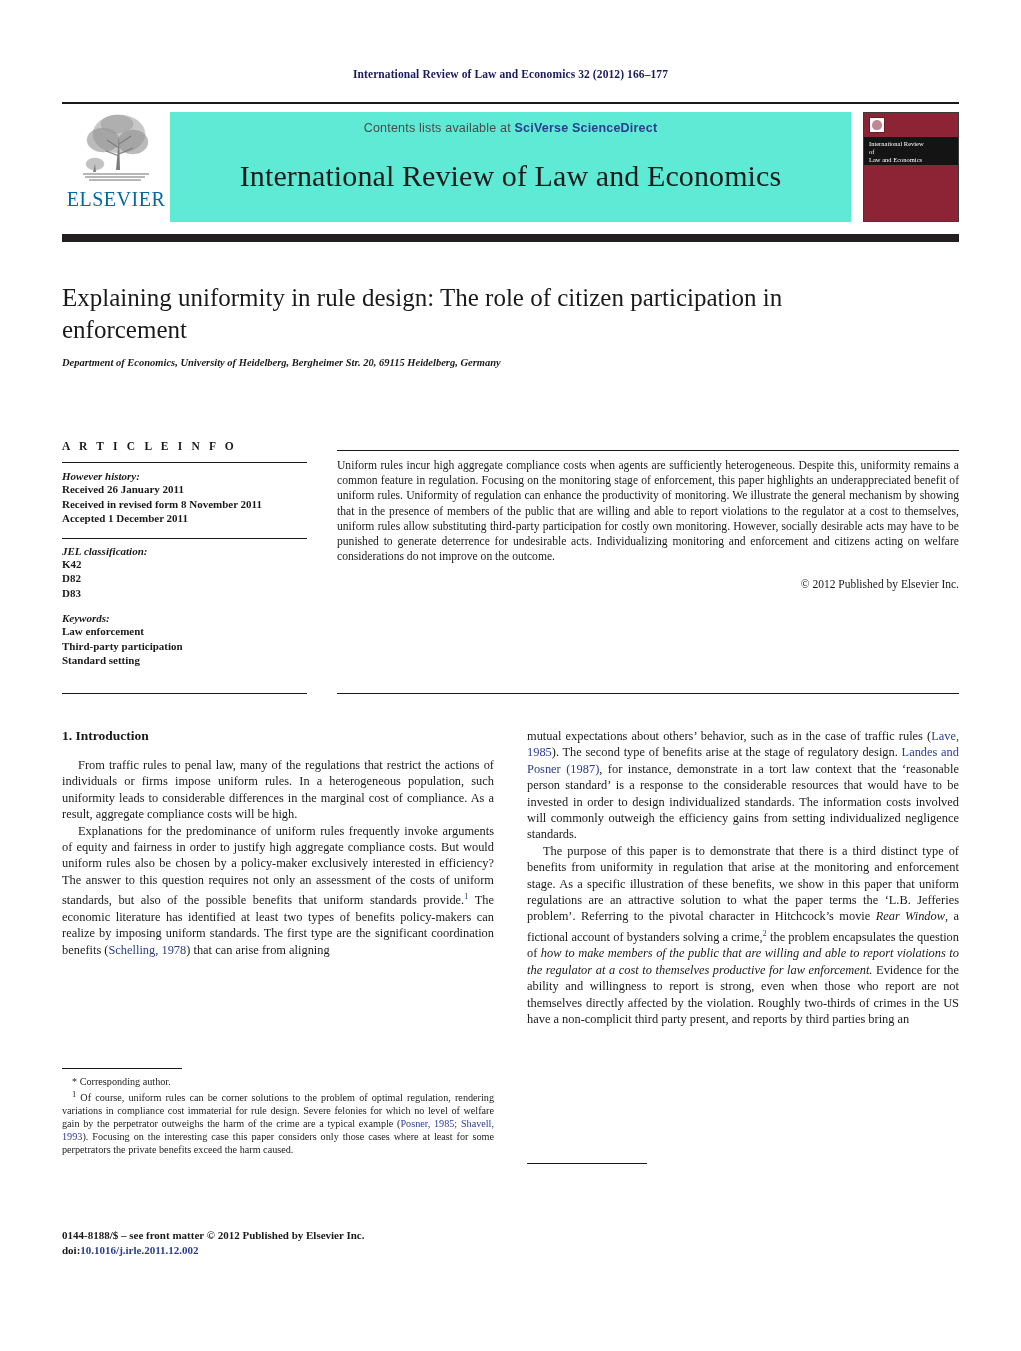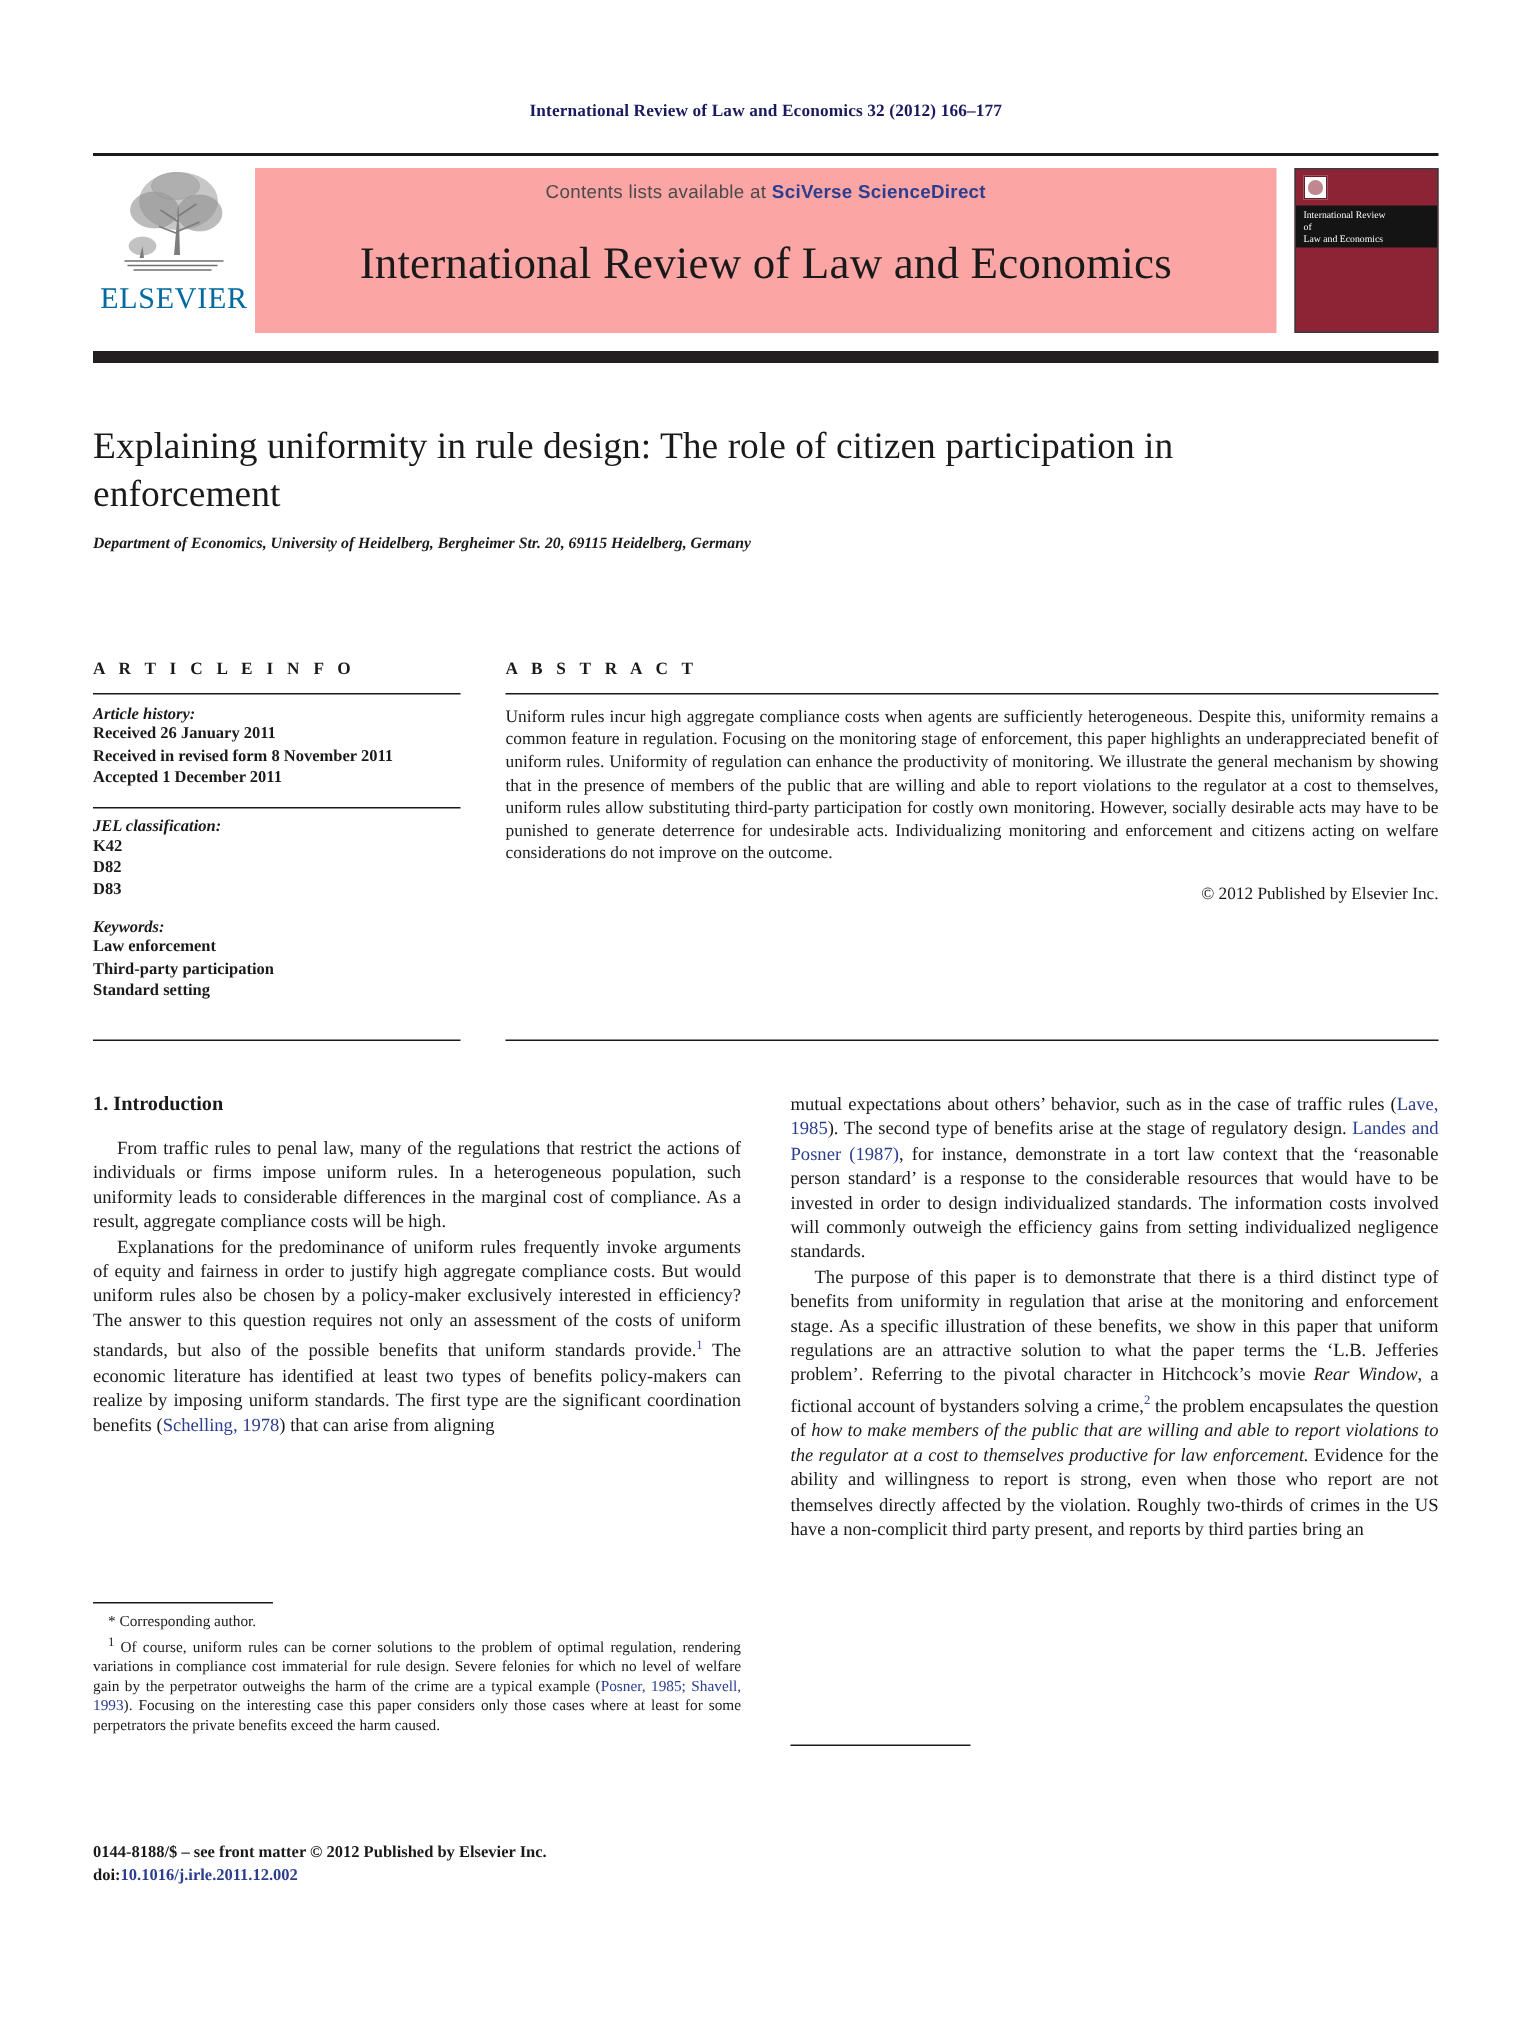--- a/index.html
+++ b/index.html
@@ -58,21 +58,21 @@
     font-family: "Liberation Serif", serif;
     font-size: 20px;
     letter-spacing: 0.5px;
     color: #0369a1;
     line-height: 1;
     margin-top: 1px;
   }
 
   .banner {
     flex: 1 1 auto;
-    background: #fca5a5;
+    background: #5eead4;
     margin-top: 8px;
     margin-bottom: 4px;
     display: flex;
     flex-direction: column;
     align-items: center;
     justify-content: flex-start;
     padding-top: 9px;
     position: relative;
   }
   .banner-top {
@@ -386,40 +386,39 @@
   <div class="title-block">
     <h1 class="paper-title">Explaining uniformity in rule design: The role of citizen participation in enforcement</h1>
     <div class="affiliation">Department of Economics, University of Heidelberg, Bergheimer Str. 20, 69115 Heidelberg, Germany</div>
   </div>
 
   <div class="info-abstract">
 
     <div class="col-info">
       <div class="sec-label">A R T I C L E   I N F O</div>
       <div class="hr-thin"></div>
-      <div class="info-head">Article history:</div>
+      <div class="info-head">However history:</div>
       <div class="info-line">Received 26 January 2011</div>
       <div class="info-line">Received in revised form 8 November 2011</div>
       <div class="info-line">Accepted 1 December 2011</div>
       <div class="hr-mid"></div>
       <div class="info-head">JEL classification:</div>
       <div class="info-line">K42</div>
       <div class="info-line">D82</div>
       <div class="info-line">D83</div>
       <div class="info-gap"></div>
       <div class="info-head">Keywords:</div>
       <div class="info-line">Law enforcement</div>
       <div class="info-line">Third-party participation</div>
       <div class="info-line">Standard setting</div>
     </div>
 
     <div class="col-gap"></div>
 
     <div class="col-abs">
-      <div class="sec-label">A B S T R A C T</div>
       <div class="hr-thin"></div>
       <div class="abstract-text">Uniform rules incur high aggregate compliance costs when agents are sufficiently heterogeneous. Despite this, uniformity remains a common feature in regulation. Focusing on the monitoring stage of enforcement, this paper highlights an underappreciated benefit of uniform rules. Uniformity of regulation can enhance the productivity of monitoring. We illustrate the general mechanism by showing that in the presence of members of the public that are willing and able to report violations to the regulator at a cost to themselves, uniform rules allow substituting third-party participation for costly own monitoring. However, socially desirable acts may have to be punished to generate deterrence for undesirable acts. Individualizing monitoring and enforcement and citizens acting on welfare considerations do not improve on the outcome.</div>
       <div class="abstract-copy">© 2012 Published by Elsevier Inc.</div>
     </div>
   </div>
 
   <div class="info-bottom-rule"></div>
   <div class="abs-bottom-rule"></div>
 
   <div class="body-cols">

